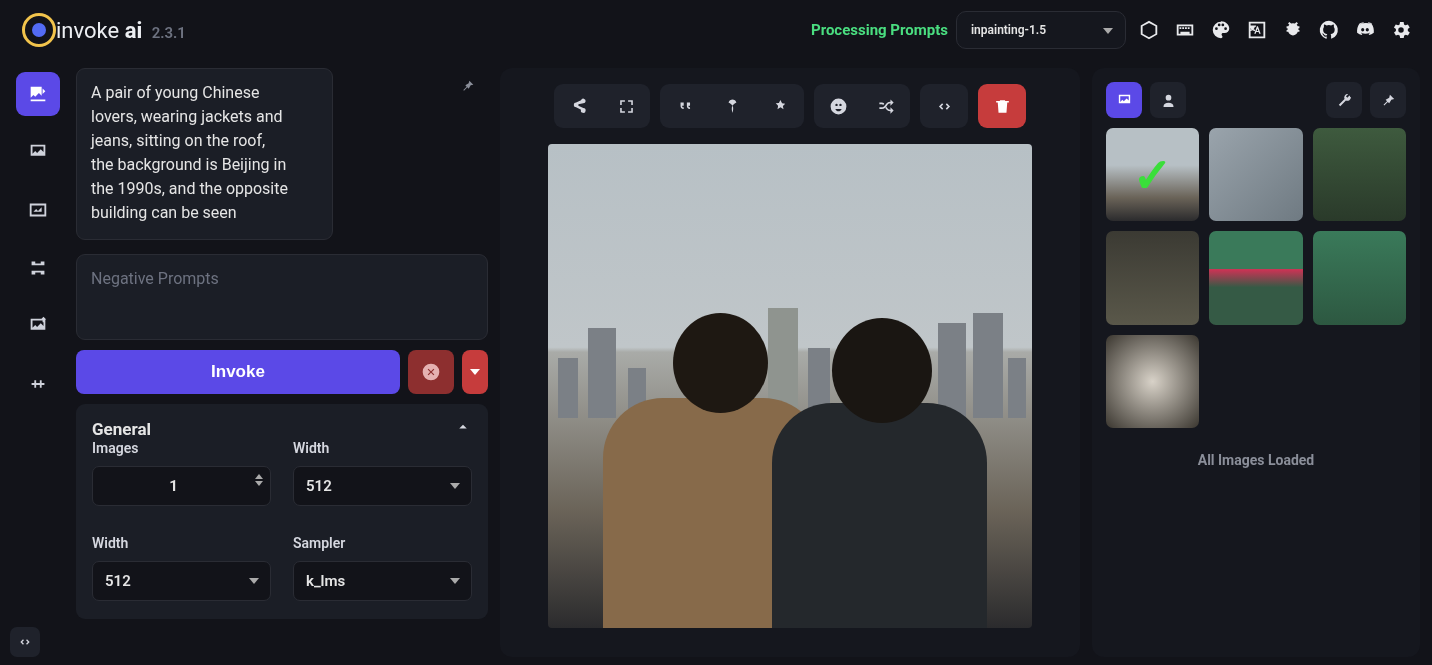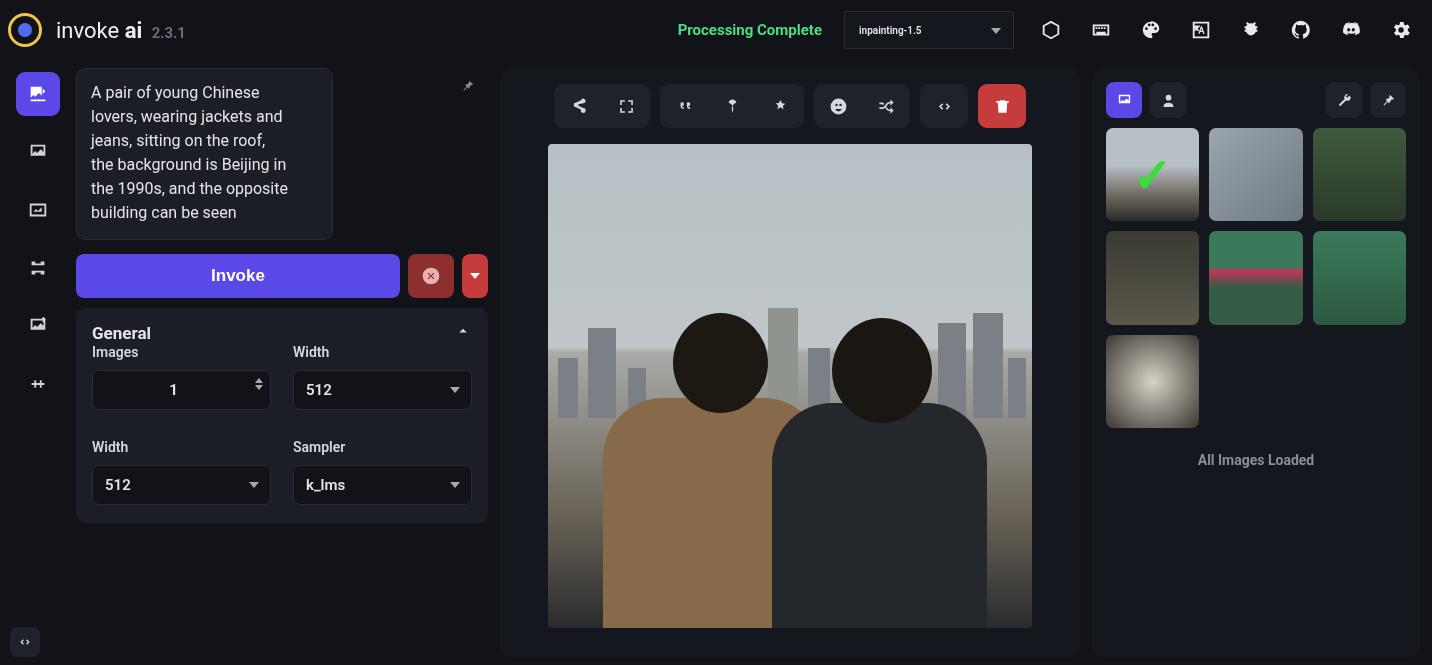--- a/index.html
+++ b/index.html
@@ -9,39 +9,38 @@
     font-family: -apple-system, BlinkMacSystemFont, "Segoe UI", Roboto, sans-serif;
     width: 1432px;
     height: 665px;
     overflow: hidden;
   }
   
   .header {
     height: 60px;
     display: flex;
     align-items: center;
-    padding: 0 18px 0 8px;
-    gap: 14px;
+    padding: 0 18px 0 22px;
   }
   .logo-ring {
     width: 34px; height: 34px;
     border: 3px solid #f2c44c;
     border-radius: 50%;
     display:flex; align-items:center; justify-content:center;
   }
   .logo-dot { width: 14px; height: 14px; background:#536bf4; border-radius:50%; }
   .logo-text { font-size: 22px; font-weight: 400; color:#eceef2; }
   .logo-text b { font-weight: 700; }
   .logo-ver { font-size: 15px; color: #6d7280; margin-left:4px; font-weight:600;}
   .header-spacer { flex: 1; }
   .processing { color:#4ade80; font-weight:700; font-size:15px; margin-right:8px;}
   .model-select {
     background:#15171e; border:1px solid #2a2c34; color:#e5e5e5;
-    height:38px; border-radius:2px; padding:0 36px 0 14px;
-    font-size:10px; font-weight:600; display:flex; align-items:center;
+    height:38px; border-radius:10px; padding:0 36px 0 14px;
+    font-size:12px; font-weight:600; display:flex; align-items:center;
     position:relative; min-width:170px;
   }
   .model-select::after{
     content:""; position:absolute; right:12px; top:16px;
     border-left:5px solid transparent; border-right:5px solid transparent;
     border-top:6px solid #aaa;
   }
   .hdr-btn {
     width:26px; height:26px; display:flex; align-items:center; justify-content:center;
     color:#e5e5e5; cursor:pointer; margin-left:10px;
@@ -180,21 +179,21 @@
 
 <div class="header">
   <div class="logo-ring">
       <div class="logo-dot"></div>
     </div>
   <div class="logo-text">
     <span>invoke</span> <b>ai</b>
     <span class="logo-ver">2.3.1</span>
   </div>
   <div class="header-spacer"></div>
-  <div class="processing">Processing Complete</div>
+  <div class="processing">Processing Prompts</div>
   <div class="model-select">
     <span>inpainting-1.5</span>
   </div>
   <div class="hdr-btn">
       <svg viewBox="0 0 24 24">
         <path d="M12 2l9 5v10l-9 5-9-5V7l9-5zm0 2.3L5 8v8l7 3.9L19 16V8l-7-3.7z"></path>
       </svg>
     </div>
   <div class="hdr-btn">
       <svg viewBox="0 0 24 24">
@@ -268,20 +267,21 @@
       </div>
   </div>
 
   <div class="leftcol">
     <div class="prompt-wrap">
       <textarea class="prompt-box" style="">A pair of young Chinese lovers, wearing jackets and jeans, sitting on the roof, the background is Beijing in the 1990s, and the opposite building can be seen</textarea>
       <div class="pin-btn"><svg viewBox="0 0 24 24">
             <path d="M14 4l6 6-4 1-3 5-2-2-5 5-1-1 5-5-2-2 5-3 1-4z"></path>
           </svg></div>
     </div>
+    <textarea class="neg-box" placeholder="Negative Prompts" style=""></textarea>
     <div class="invoke-row">
       <button class="invoke-btn">Invoke</button>
       <button class="cancel-btn">
           <svg viewBox="0 0 24 24">
             <path d="M12 2a10 10 0 100 20 10 10 0 000-20zm4 13l-1 1-3-3-3 3-1-1 3-3-3-3 1-1 3 3 3-3 1 1-3 3 3 3z"></path>
           </svg>
         </button>
       <button class="drop-btn"></button>
     </div>
     <div class="panel">

